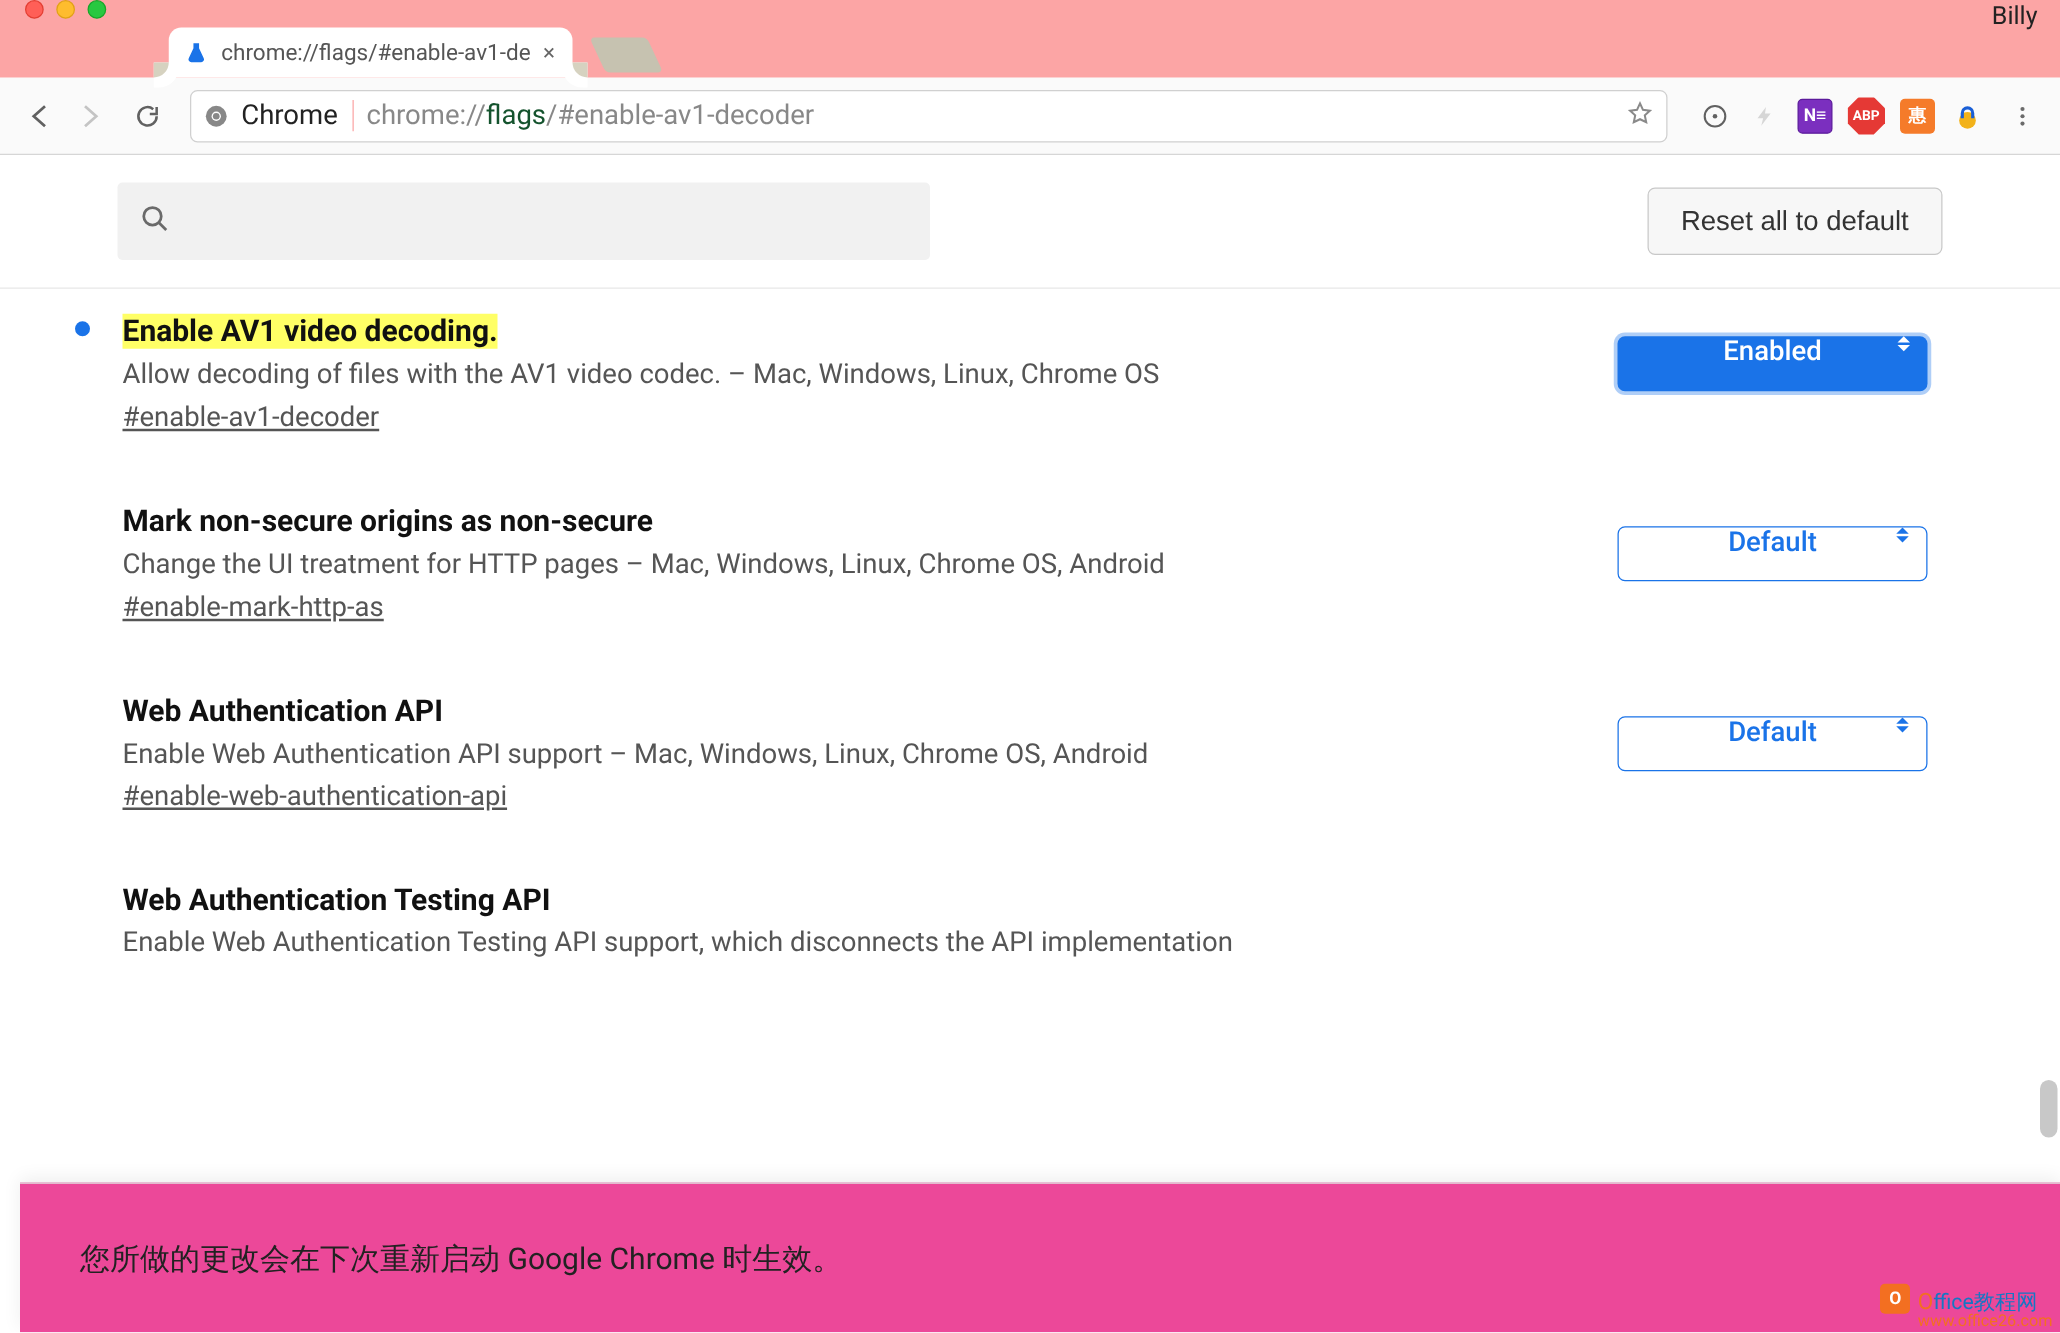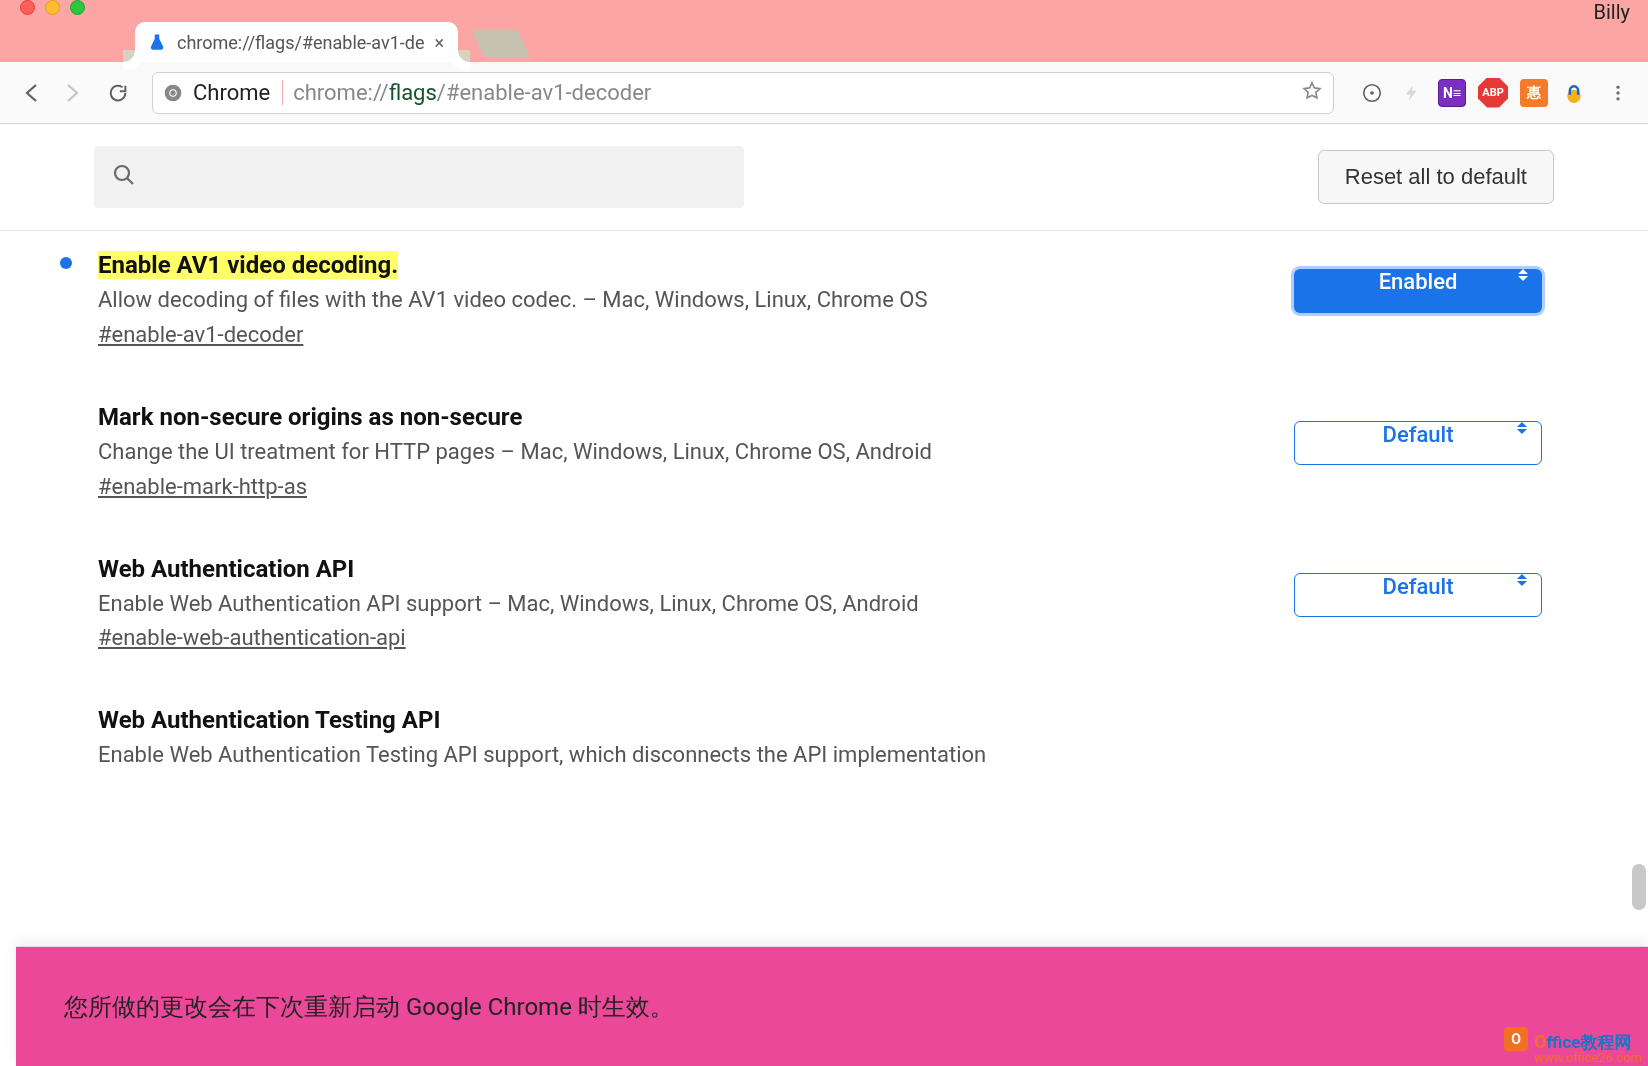--- a/index.html
+++ b/index.html
@@ -158,21 +158,21 @@
     }
 
     
     .watermark {
       position:absolute; right:6px; bottom:2px;
       display:flex; align-items:center; gap:6px;
       font-size:18px;
     }
     .wm-icon { width:24px; height:24px; background:#f36f21; border-radius:4px; display:flex; align-items:center; justify-content:center; color:#fff; font-weight:bold; font-size:14px; }
     .wm-text { display:flex; flex-direction:column; line-height:1; }
-    .wm-top  { font-weight:bold;margin-top:20px; }
+    .wm-top  { font-weight:normal;margin-top:20px; }
     .wm-top .o-orange { color:#f36f21; }
     .wm-top .rest { color:#1677c4; font-size:17px; }
     .wm-url { color:#f36f21; font-size:13px; }
 
     
     .vscroll-stub { position:absolute; right:2px; top:740px; width:14px; height:46px; background:#c8c8c8; border-radius:8px; }
   </style>
 </head>
 <body>
 

